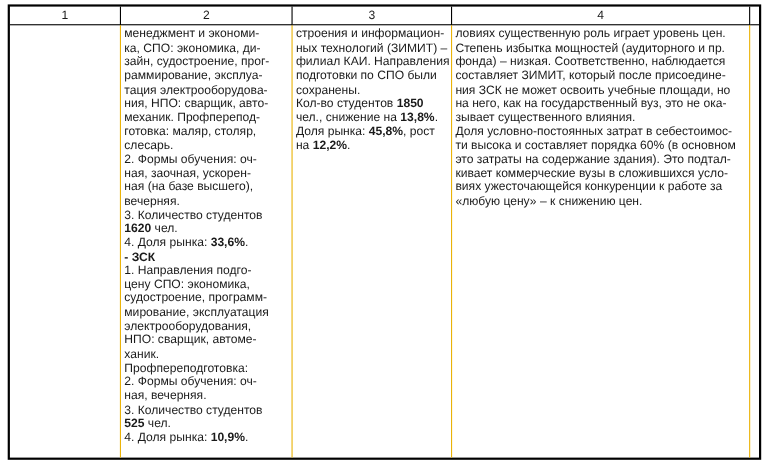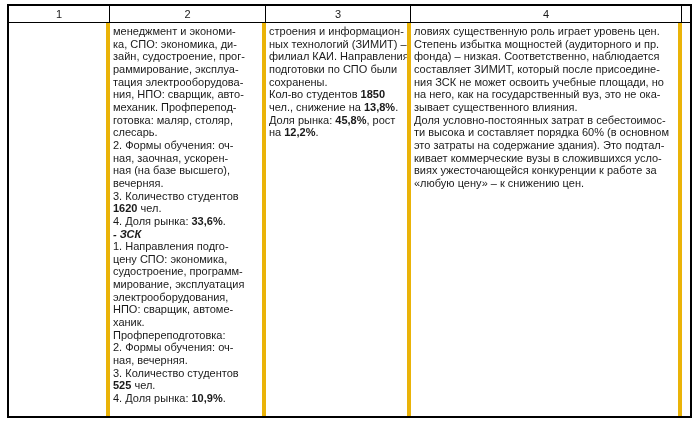--- a/index.html
+++ b/index.html
@@ -35,33 +35,33 @@
     display: flex;
     align-items: center;
     justify-content: center;
     font-size: 11px;
     line-height: 11px;
     padding-top: 1px;
     overflow: hidden;
   }
   .hcell.last, .bcell.last { border-right: none; }
   .bcell {
-    border-right: 4px solid #eab308;
+    border-right: 1px solid #eab308;
     box-sizing: border-box;
     padding: 2px 2px 0 3px;
     font-size: 11px;
     overflow: hidden;
   }
   .ln {
     height: 12.66px;
     line-height: 12.66px;
     white-space: pre;
   }
   .ln .b { font-weight: bold; }
-  .ln .i { font-style: italic; }
+  .ln .i { }
 </style>
 </head>
 <body>
 
 <div class="page">
   <div class="doc-table">
 
     <div class="hcell">
       <span>1</span>
     </div>

